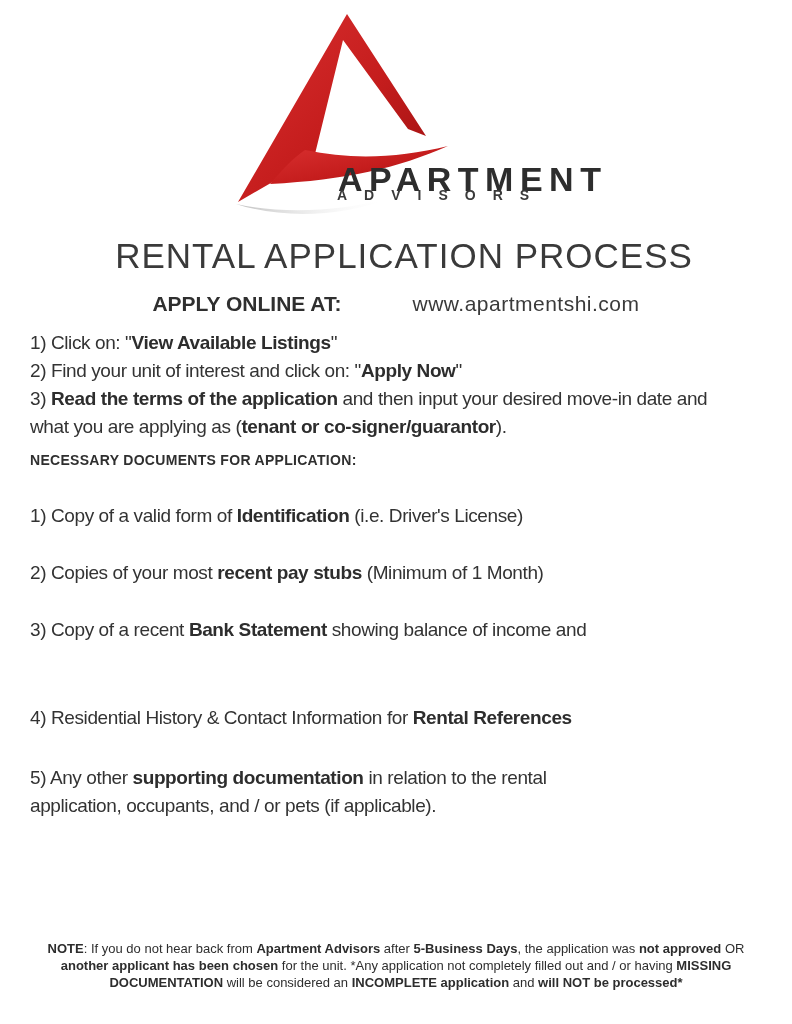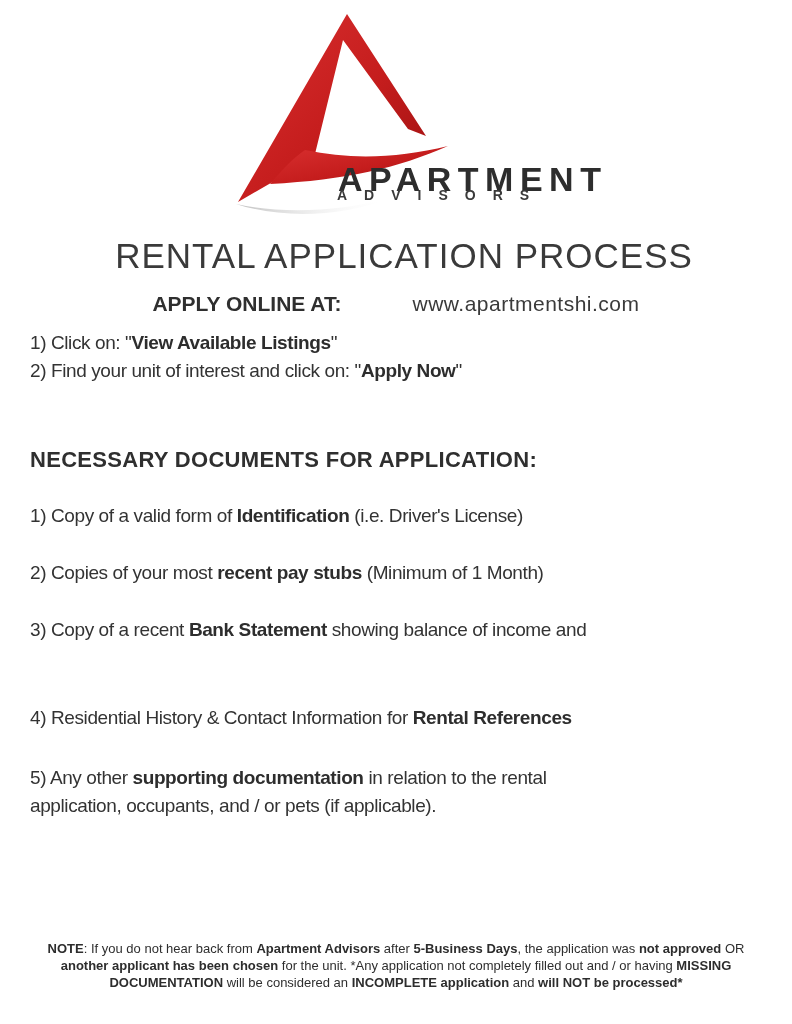--- a/index.html
+++ b/index.html
@@ -30,21 +30,21 @@
   }
   .apply-label{font-weight:700;color:#2f2f2f;}
   .apply-url{color:#3a3a3a;letter-spacing:0.5px;margin-left:9px;}
   
   .steps{
     position:absolute;top:329px;left:30px;
     font-size:19px;line-height:28px;letter-spacing:-0.4px;white-space:nowrap;color:#333;
   }
   .doc-heading{
     position:absolute;top:446px;left:30px;margin:0;
-    font-size:22px;font-weight:700;letter-spacing:0.3px;color:#2f2f2f;line-height:28px;white-space:nowrap;text-align:right;
+    font-size:14px;font-weight:700;letter-spacing:0.3px;color:#2f2f2f;line-height:28px;white-space:nowrap;text-align:right;
   }
   .doc-item{
     position:absolute;left:30px;
     font-size:19px;line-height:28px;letter-spacing:-0.4px;white-space:nowrap;color:#333;
   }
   b{font-weight:700;color:#2d2d2d;}
   
   .note{
     position:absolute;top:940px;left:0;width:100%;text-align:center;
     font-size:13px;line-height:17px;letter-spacing:0;color:#2e2e2e;white-space:nowrap;
@@ -79,20 +79,21 @@
   <h1 class="title">RENTAL APPLICATION PROCESS</h1>
 
   <div class="apply-row">
     <span class="apply-label">APPLY ONLINE AT:</span>
     <span class="apply-url">www.apartmentshi.com</span>
   </div>
 
   <div class="steps">
     <div class="step"><span>1) Click on: "</span><b>View Available Listings</b><span>"</span></div>
     <div class="step"><span>2) Find your unit of interest and click on: "</span><b>Apply Now</b><span>"</span></div>
+    <div class="step"><span>3) </span><b>Read the terms of the application</b><span> and then input your desired move-in date and</span><br><span>what you are applying as (</span><b>tenant or co-signer/guarantor</b><span>).</span></div>
   </div>
 
   <h2 class="doc-heading">NECESSARY DOCUMENTS FOR APPLICATION:</h2>
 
   <div class="doc-item" style="top:502px"><span>1) Copy of a valid form of </span><b>Identification</b><span> (i.e. Driver's License)</span></div>
   <div class="doc-item" style="top:559px"><span>2) Copies of your most </span><b>recent pay stubs</b><span> (Minimum of 1 Month)</span></div>
   <div class="doc-item" style="top:616px"><span>3) Copy of a recent </span><b>Bank Statement</b><span> showing balance of income and</span><br></div>
   <div class="doc-item" style="top:704px"><span>4) Residential History &amp; Contact Information for </span><b>Rental References</b></div>
   <div class="doc-item" style="top:764px"><span>5) Any other </span><b>supporting documentation</b><span> in relation to the rental</span><br><span>application, occupants, and / or pets (if applicable).</span></div>
 

